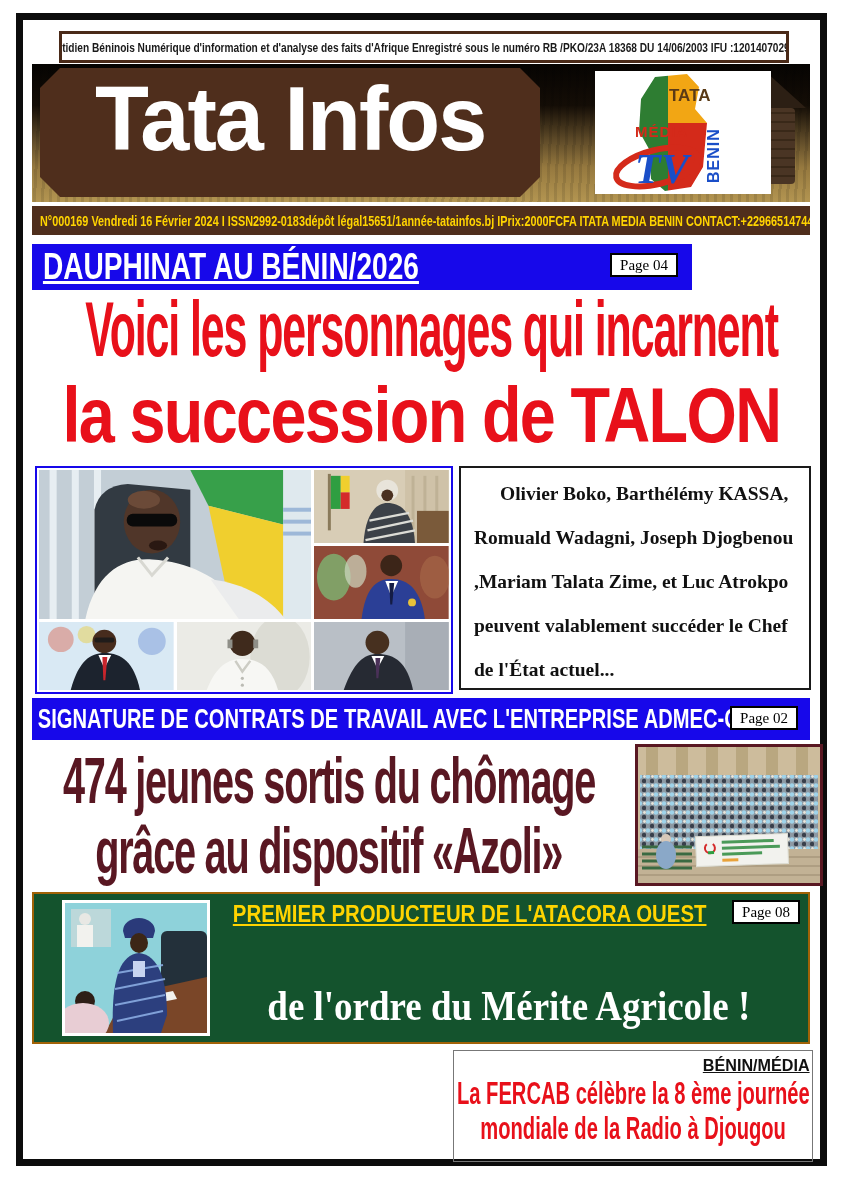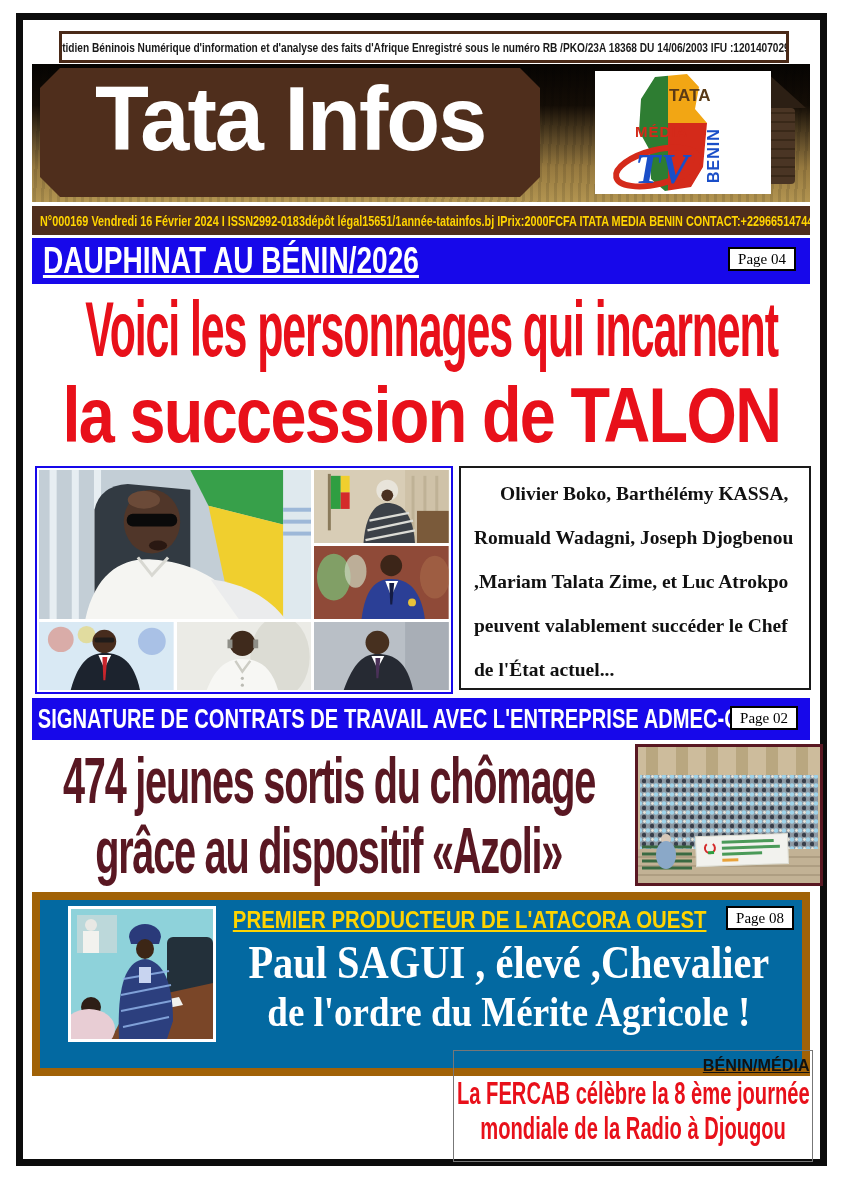--- a/index.html
+++ b/index.html
@@ -22,21 +22,21 @@
   .tatabox span{color:#fff;font-weight:900;font-size:90px;letter-spacing:-2px;transform:scaleX(.98);}
   .logobox{left:563px;top:7px;width:176px;height:123px;background:#fff;}
   .hut{right:2px;top:8px;width:84px;height:126px;}
   .hut .roof{width:0;height:0;margin:0 auto;border-left:40px solid transparent;border-right:40px solid transparent;border-bottom:36px solid #2c1f14;}
   .hut .bodyh{width:58px;height:76px;margin:0 auto;border-radius:4px;background:repeating-linear-gradient(0deg,#4a3524 0 7px,#392818 7px 9px);}
   
   .issuebar{left:9px;top:186px;width:778px;height:29px;background:#4f2e1c;display:flex;align-items:center;padding-left:8px;box-sizing:border-box;overflow:hidden;}
   .issuebar span{color:#ffd400;font-weight:700;font-size:15.5px;transform:scaleX(.70);}
   
   .banner{background:#1708ea;}
-  .banner1{left:9px;top:218px;width:778px;height:46px;}
+  .banner1{left:9px;top:224px;width:660px;height:46px;}
   .k1{color:#fff;font-weight:700;font-size:36px;text-decoration:underline;line-height:46px;padding-left:14px;transform:scaleX(.78);}
   .banner2{left:9px;top:678px;width:778px;height:42px;}
   .k2{color:#fff;font-weight:700;font-size:28px;line-height:42px;padding-left:8px;transform:scaleX(.72);}
   .badge{background:#fff;border:2px solid #000;font-family:"Liberation Serif",serif;font-size:15px;color:#000;padding:1px 8px;line-height:18px;}
   .badge1{right:14px;top:9px;}
   .badge2{right:12px;top:8px;}
   
   .hl{display:flex;justify-content:center;width:797px;left:0;}
   .hl span{display:inline-block;white-space:nowrap;font-weight:800;letter-spacing:-2px;color:#e8101a;font-size:78px;line-height:86px;}
   .hl1a{top:266px;padding-left:10px;} .hl1a span{transform:scaleX(.55);}
@@ -47,21 +47,21 @@
   .cbig{grid-column:1/3;grid-row:1/3;} .cr1{grid-column:3;grid-row:1;} .cr2{grid-column:3;grid-row:2;}
   
   .leadbody{left:436px;top:446px;width:352px;height:224px;border:2px solid #1a1a1a;box-sizing:border-box;padding:4px 0 0 13px;
     font-family:"Liberation Serif",serif;font-weight:700;font-size:19.5px;line-height:2.26;color:#111;text-indent:26px;}
   
   .hl2{width:612px;} .hl2 span{display:inline-block;white-space:nowrap;font-weight:800;letter-spacing:-2px;color:#591722;font-size:64px;line-height:70px;transform:scaleX(.62);}
   .hl2a{top:726px;} .hl2b{top:796px;}
   .azphoto{left:612px;top:724px;width:182px;height:136px;border:3px solid #591722;}
   .azphoto svg{display:block;width:100%;height:100%;}
   
-  .bluesec{left:9px;top:872px;width:778px;height:184px;background:#0369a1;border:8px solid #a16207;box-sizing:border-box;}
+  .bluesec{left:9px;top:872px;width:778px;height:152px;background:#14532d;border:2px solid #a16207;box-sizing:border-box;}
   .sphoto{left:28px;top:6px;width:142px;height:130px;border:3px solid #fff;}
   .sphoto svg{display:block;width:100%;height:100%;}
   .k3wrap{left:190px;right:92px;top:6px;height:30px;}
   .k3{color:#ffd400;font-weight:700;font-size:24px;text-decoration:underline;transform:scaleX(.85);}
   .badge3{right:8px;top:6px;}
   .sline{left:180px;right:4px;display:flex;justify-content:center;}
   .sline span{display:inline-block;white-space:nowrap;color:#fff;font-family:"Liberation Serif",serif;font-weight:700;transform:scaleX(.86);}
   .sl1{top:36px;} .sl1 span{font-size:47px;line-height:52px;}
   .sl2{top:88px;} .sl2 span{font-size:43px;line-height:48px;}
   
@@ -315,23 +315,20 @@
           </g>
         <rect x="68" y="58" width="12" height="16" fill="#c8d4f0"></rect>
         <circle cx="20" cy="98" r="10" fill="#2e1e16"></circle>
         <ellipse cx="18" cy="120" rx="26" ry="20" fill="#e8cdd4"></ellipse>
       </svg>
     </div>
     <div class="abs flexc k3wrap">
       <span class="nowrap k3">PREMIER PRODUCTEUR DE L'ATACORA OUEST</span>
     </div>
     <span class="abs badge badge3">Page 08</span>
-    <div class="abs sline sl1">
-      <span>Paul SAGUI , élevé ,Chevalier</span>
-    </div>
     <div class="abs sline sl2">
       <span>de l'ordre du Mérite Agricole !</span>
     </div>
   </div>
 
 
   <div class="abs boxR">
     <div><span class="nowrap fk">BÉNIN/MÉDIA</span></div>
     <div class="fl">
         <span>La FERCAB célèbre la 8 ème journée</span>

